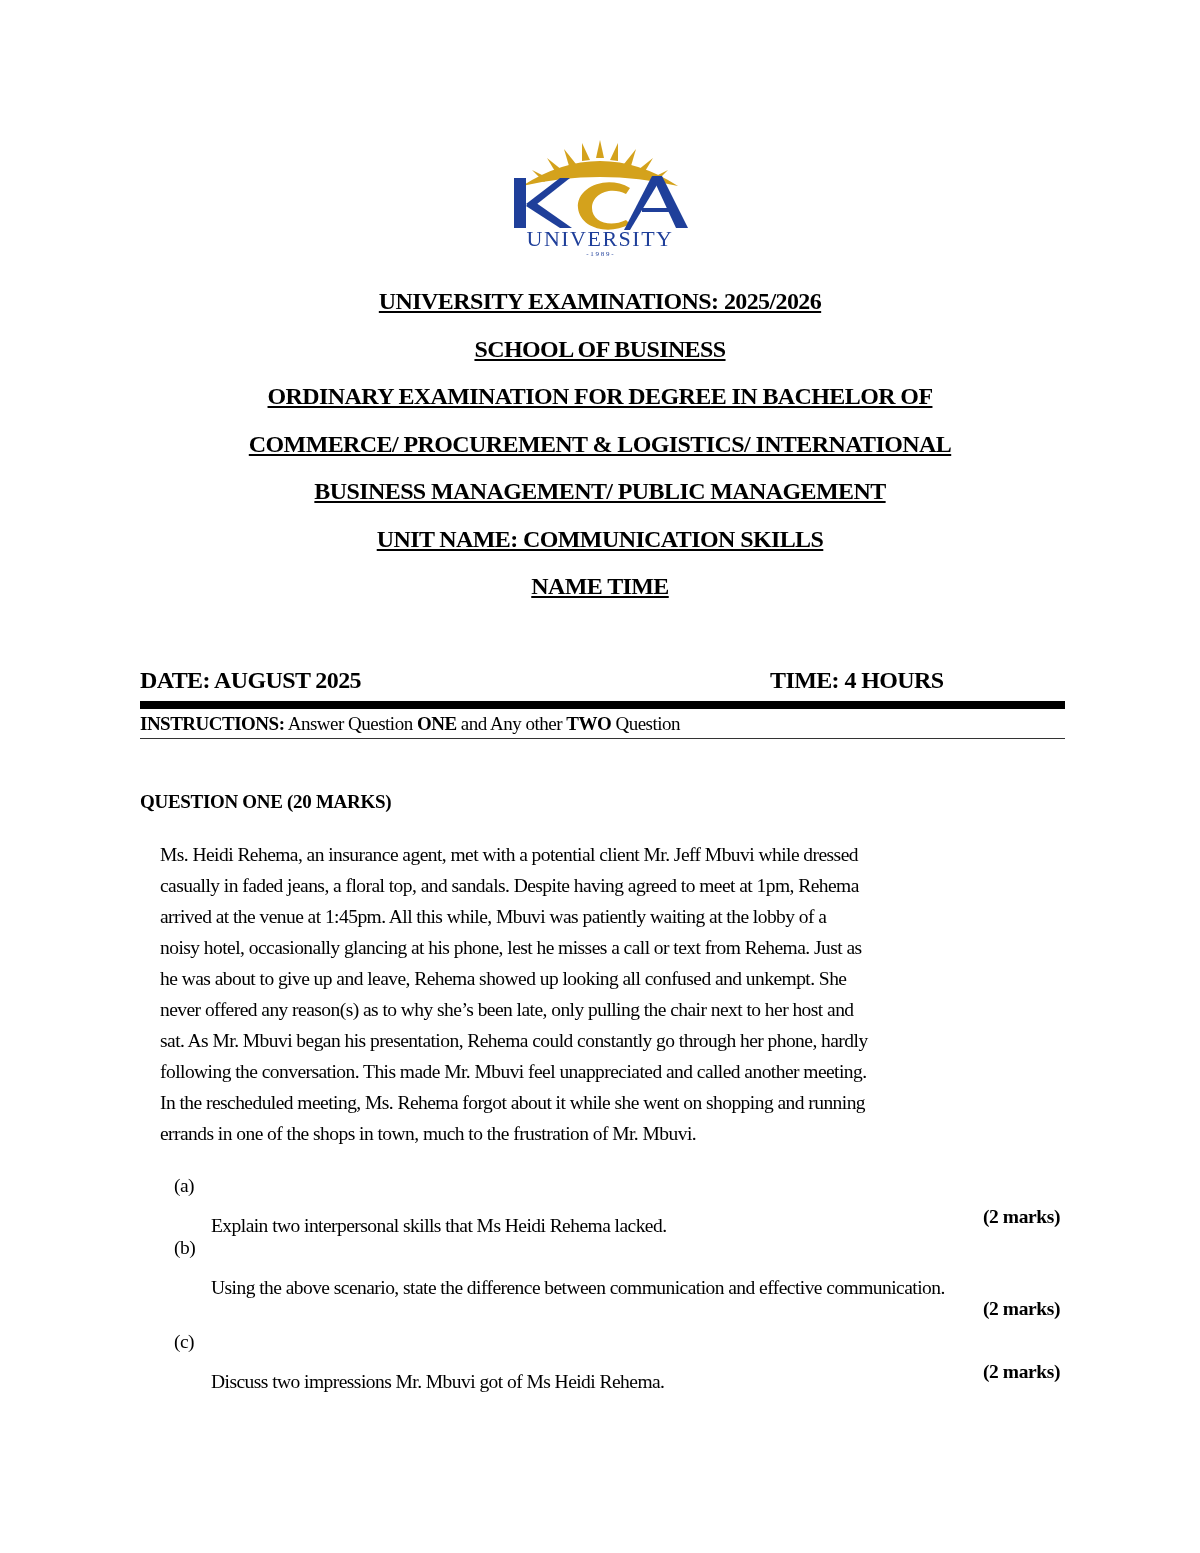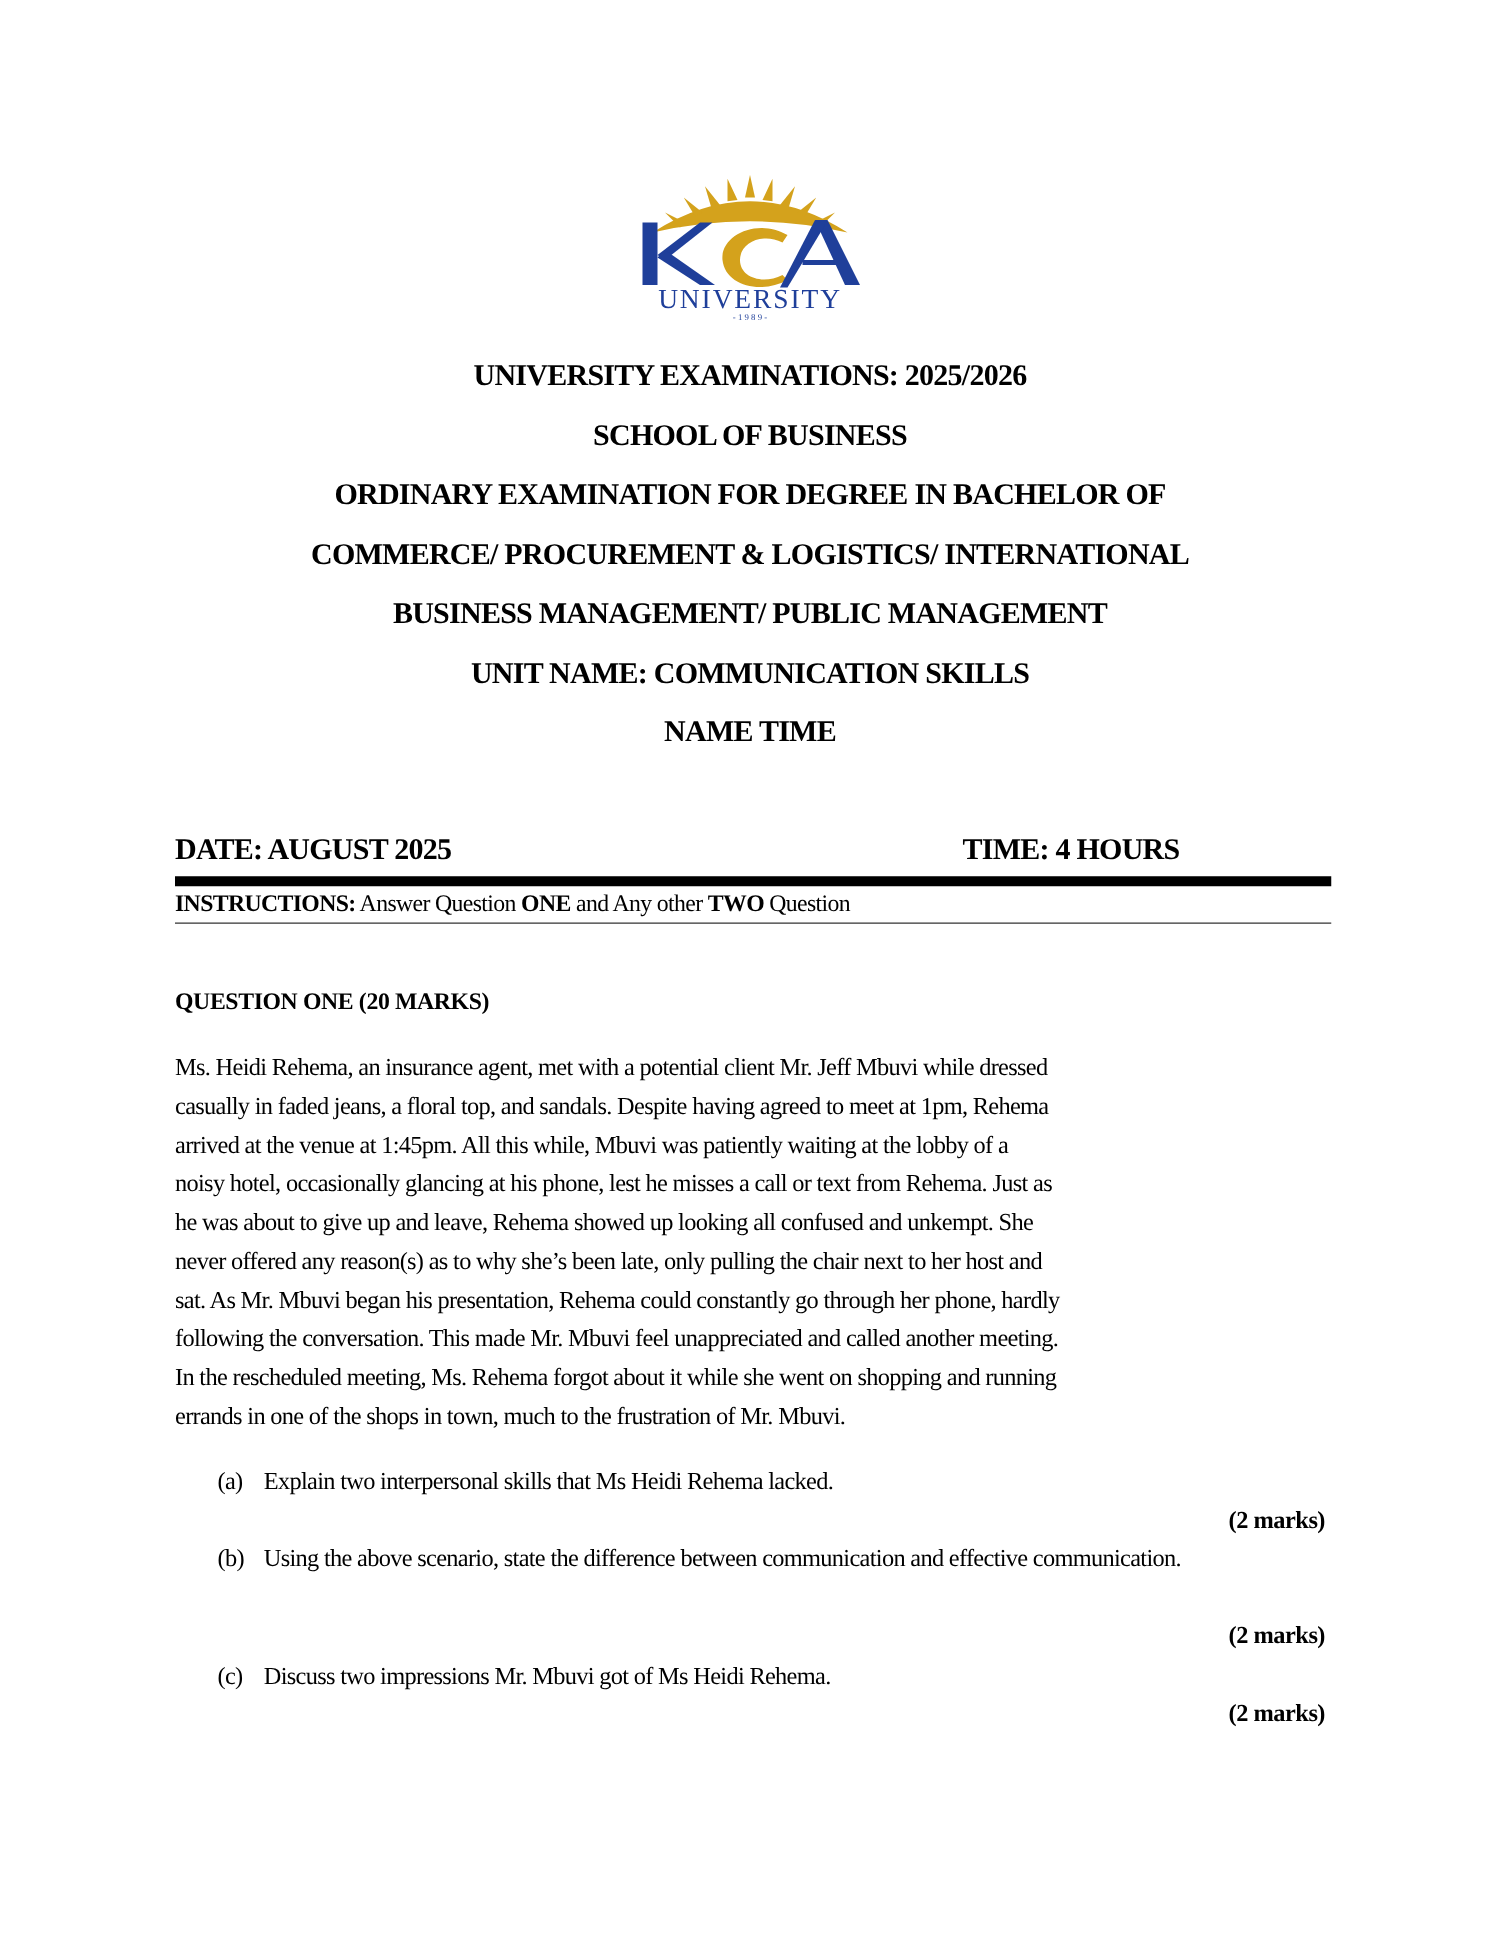--- a/index.html
+++ b/index.html
@@ -1,21 +1,21 @@
 <!DOCTYPE html>
 <html><head>
 <meta charset="utf-8">
 <style>
   html, body { margin: 0; padding: 0; background: #ffffff; }
   body {
     width: 1200px; height: 1553px; position: relative; overflow: hidden;
     font-family: "Liberation Serif", "DejaVu Serif", serif; color: #000;
   }
   .logo { position: absolute; left: 502px; top: 138px; width: 196px; height: 120px; }
-  .heading-block { position: absolute; left: 0; width: 1200px; top: 281px; text-align: center; }
+  .heading-block { position: absolute; left: 0; width: 1200px; top: 281px; text-align: center; text-decoration: underline; }
   .heading-line {
     font-weight: bold; font-size: 24px; letter-spacing: -0.6px;
     height: 47.5px; line-height: 40px; white-space: nowrap;
   }
   .date-row {
     position: absolute; left: 140px; top: 662px; width: 925px; height: 36px;
     font-weight: bold; font-size: 24px; letter-spacing: -0.6px; line-height: 36px;
   }
   .date-row .date { position: absolute; left: 0; }
   .date-row .time { position: absolute; left: 630px; }
@@ -26,24 +26,24 @@
   }
   .thin-rule { position: absolute; left: 140px; top: 738px; width: 925px; height: 1px; background: #333; }
   .q-title {
     position: absolute; left: 140px; top: 788px; font-weight: bold; font-size: 19px;
     letter-spacing: -0.3px; line-height: 28px;
   }
   .scenario {
     position: absolute; left: 140px; top: 839px; width: 925px;
     font-size: 19.5px; line-height: 31px; letter-spacing: -0.55px;
   }
-  .scenario .sl { white-space: nowrap; height: 31px; }
+  .scenario .sl { white-space: nowrap; height: 31px; margin-left: 20px; }
   .subq { position: absolute; left: 174px; width: 890px; font-size: 19.5px; line-height: 31px; letter-spacing: -0.55px; }
   .subq .label { position: absolute; left: 0; top: 0; }
-  .subq .text { margin-left: 37px; }
+  .subq .text { margin-left: 37px; margin-top: 40px; }
   .marks {
     position: absolute; right: 140px; font-weight: bold; font-size: 19.5px;
     letter-spacing: -0.4px; line-height: 30px;
   }
 </style>
 </head>
 <body>
 
 <div class="logo">
   <svg width="196" height="120" viewBox="0 0 196 120">

